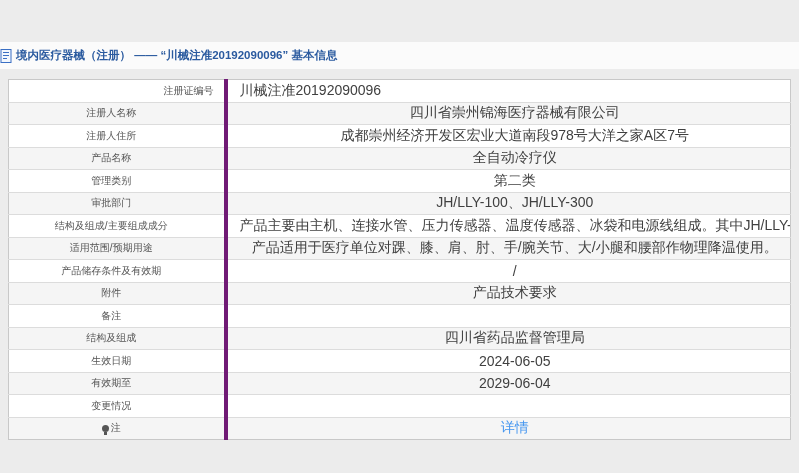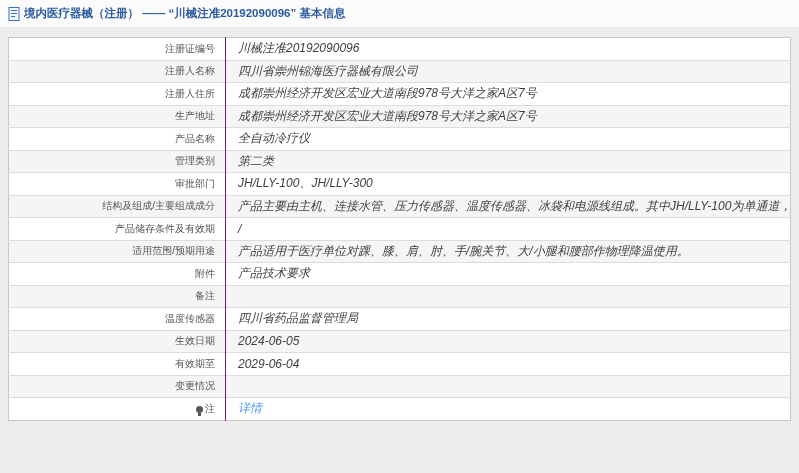--- a/index.html
+++ b/index.html
@@ -6,58 +6,57 @@
   html, body { width: 799px; height: 473px; overflow: hidden; }
   body {
     font-family: "Liberation Sans", "DejaVu Sans", sans-serif;
     background: #ececec;
   }
   .header-strip {
     height: 27px;
     background: #fbfbfb;
     display: flex;
     align-items: center;
-    padding-left: 8px;
+    margin-top: 42px;
   }
   .doc-icon { display: inline-flex; margin-right: 4px; }
   .page-title {
     font-size: 11.5px;
     font-weight: bold;
     color: #2a5a9f;
     white-space: nowrap;
   }
   .content { padding-top: 10px; }
   table.info-table {
     width: 783px;
     margin: 0 8px;
     border-collapse: collapse;
     background: #ffffff;
     border: 1px solid #c8c8c8;
     table-layout: fixed;
   }
   table.info-table tr { height: 22.5px; }
   table.info-table tr:nth-child(even) { background: #f5f5f5; }
-  table.info-table tr + tr td { border-top: 1px solid #dcdcdc; }
+  table.info-table tr + tr td { border-top: 1px solid #dcdcdc; text-align: center; }
   td.label {
     width: 217px;
     text-align: right;
     padding-right: 10px;
     font-size: 10px;
     color: #555555;
-    border-right: 1px solid #701a75;
+    border-right: 4px solid #701a75;
     white-space: nowrap;
     overflow: hidden;
   }
   td.value {
     padding-left: 12px;
-    font-size: 12px;
+    font-size: 14px;
     color: #404040;
     white-space: nowrap;
     overflow: hidden;
-    font-style: italic;
   }
   a.detail-link {
     color: #4596f0;
     text-decoration: none;
     cursor: pointer;
   }
   .note-icon {
     display: inline-block;
     width: 7px;
     height: 7px;
@@ -101,57 +100,53 @@
           </tr>
           <tr>
             <td class="label">注册人名称</td>
             <td class="value">四川省崇州锦海医疗器械有限公司</td>
           </tr>
           <tr>
             <td class="label">注册人住所</td>
             <td class="value">成都崇州经济开发区宏业大道南段978号大洋之家A区7号</td>
           </tr>
           <tr>
-            <td class="label">生产地址</td>
-            <td class="value">成都崇州经济开发区宏业大道南段978号大洋之家A区7号</td>
-          </tr>
-          <tr>
             <td class="label">产品名称</td>
             <td class="value">全自动冷疗仪</td>
           </tr>
           <tr>
             <td class="label">管理类别</td>
             <td class="value">第二类</td>
           </tr>
           <tr>
             <td class="label">审批部门</td>
             <td class="value">JH/LLY-100、JH/LLY-300</td>
           </tr>
           <tr>
             <td class="label">结构及组成/主要组成成分</td>
             <td class="value">产品主要由主机、连接水管、压力传感器、温度传感器、冰袋和电源线组成。其中JH/LLY-100为单通道，JH/LLY-200为双通道。</td>
           </tr>
           <tr>
+            <td class="label">适用范围/预期用途</td>
+            <td class="value">产品适用于医疗单位对踝、膝、肩、肘、手/腕关节、大/小腿和腰部作物理降温使用。</td>
+          </tr>
+          <tr>
             <td class="label">产品储存条件及有效期</td>
             <td class="value">/</td>
-          </tr>
-          <tr>
-            <td class="label">适用范围/预期用途</td>
-            <td class="value">产品适用于医疗单位对踝、膝、肩、肘、手/腕关节、大/小腿和腰部作物理降温使用。</td>
           </tr>
           <tr>
             <td class="label">附件</td>
             <td class="value">产品技术要求</td>
           </tr>
           <tr>
             <td class="label">备注</td>
             <td class="value"></td>
           </tr>
           <tr>
-            <td class="label">温度传感器</td>
+            <td class="label">结构及组成</td>
             <td class="value">四川省药品监督管理局</td>
           </tr>
           <tr>
             <td class="label">生效日期</td>
             <td class="value">2024-06-05</td>
           </tr>
           <tr>
             <td class="label">有效期至</td>
             <td class="value">2029-06-04</td>
           </tr>

